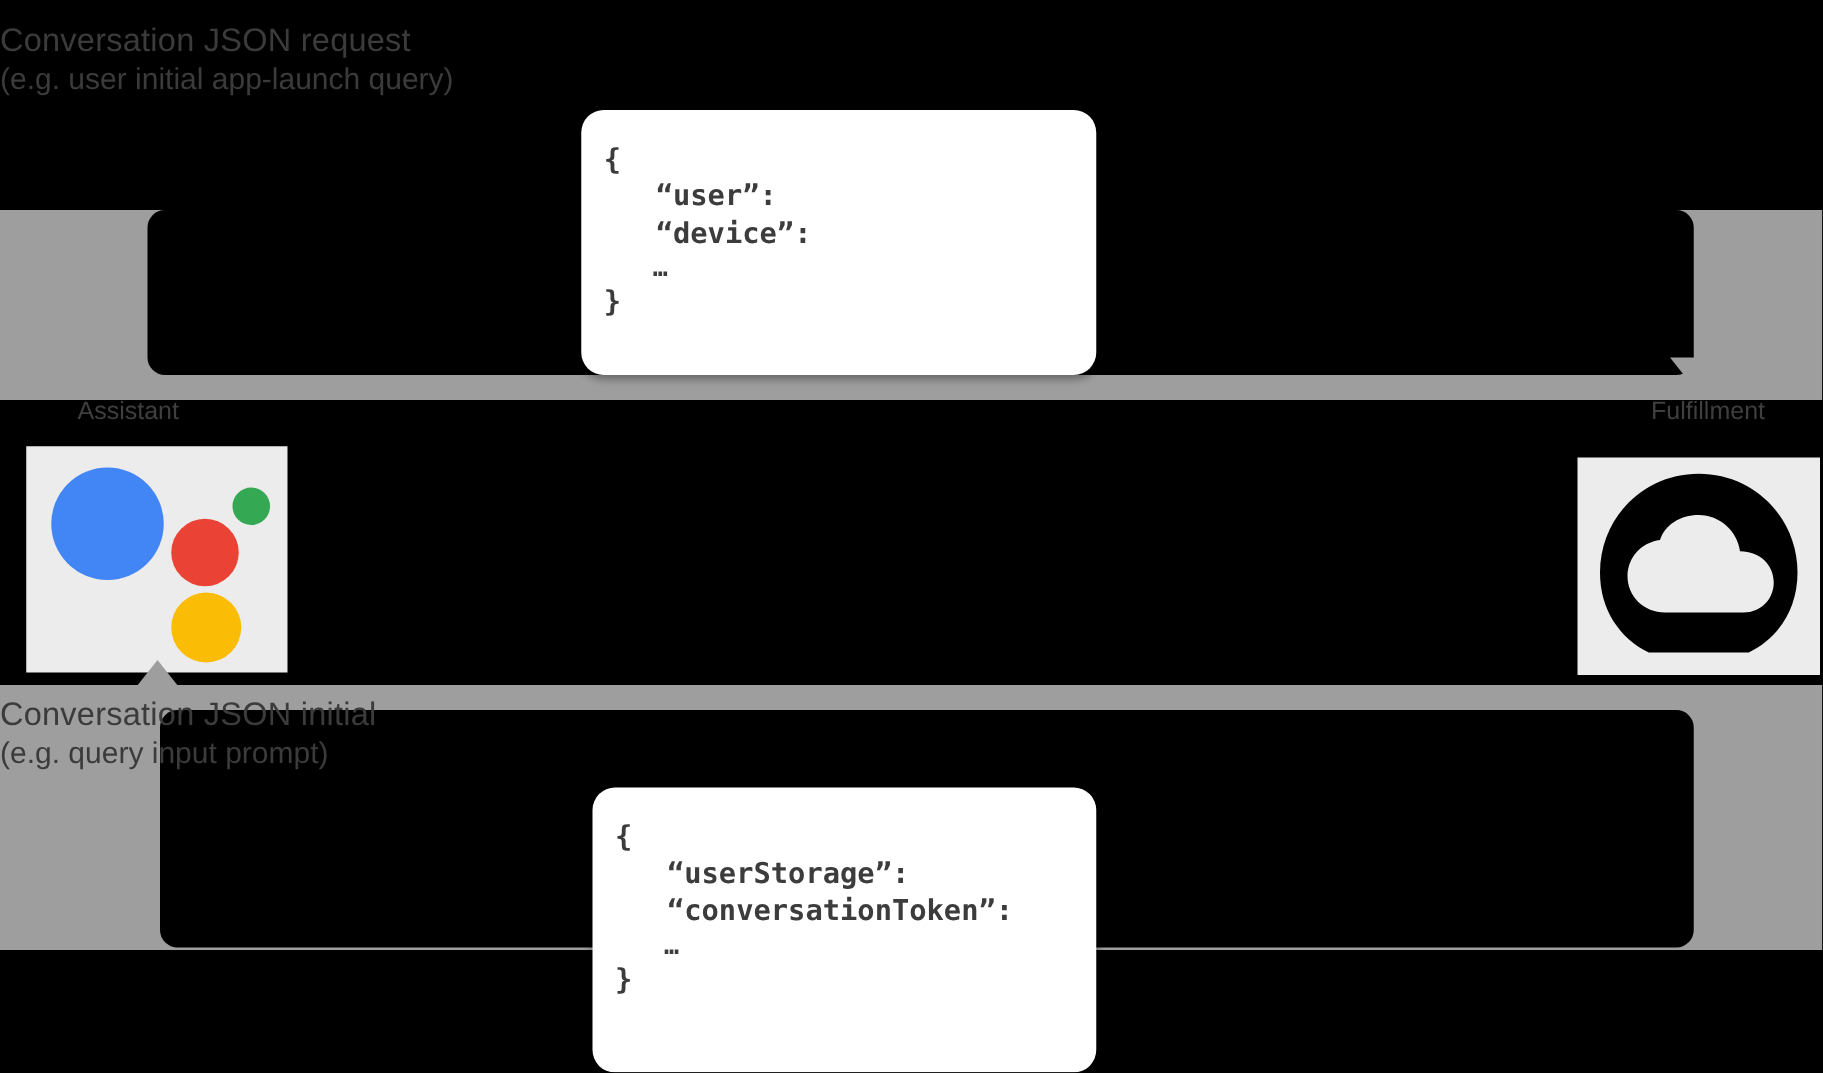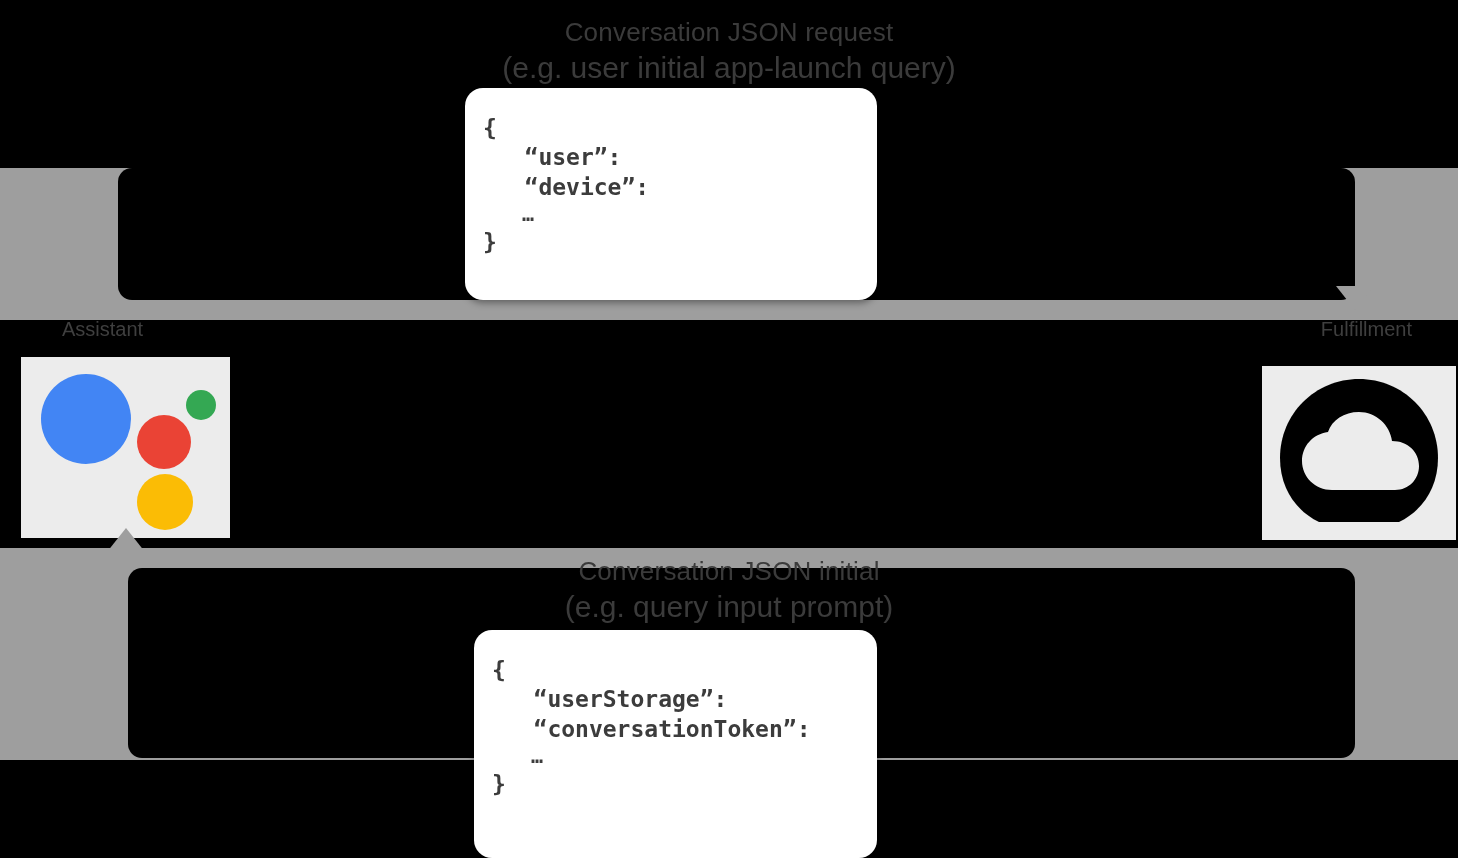--- a/index.html
+++ b/index.html
@@ -75,34 +75,33 @@
     border-left: 19px solid transparent;
     border-right: 19px solid transparent;
     border-bottom: 24px solid #9e9e9e;
   }
 
   
   .flow-label {
     position: absolute;
     width: 100%;
     left: 0;
-    text-align: center;
     color: #3b3b3b;
     line-height: 1.25;
     pointer-events: none;
   }
   .flow-label .l1 {
     display: block;
     font-size: 26px;
     font-weight: 400;
     letter-spacing: .2px;
   }
   .flow-label .l2 {
     display: block;
-    font-size: 30px;
+    font-size: 24px;
     font-weight: 400;
   }
   .label-top { top: 16px; }
   .label-bottom { top: 555px; }
 
   
   .node-label {
     position: absolute;
     color: #3f3f3f;
     font-size: 20px;

